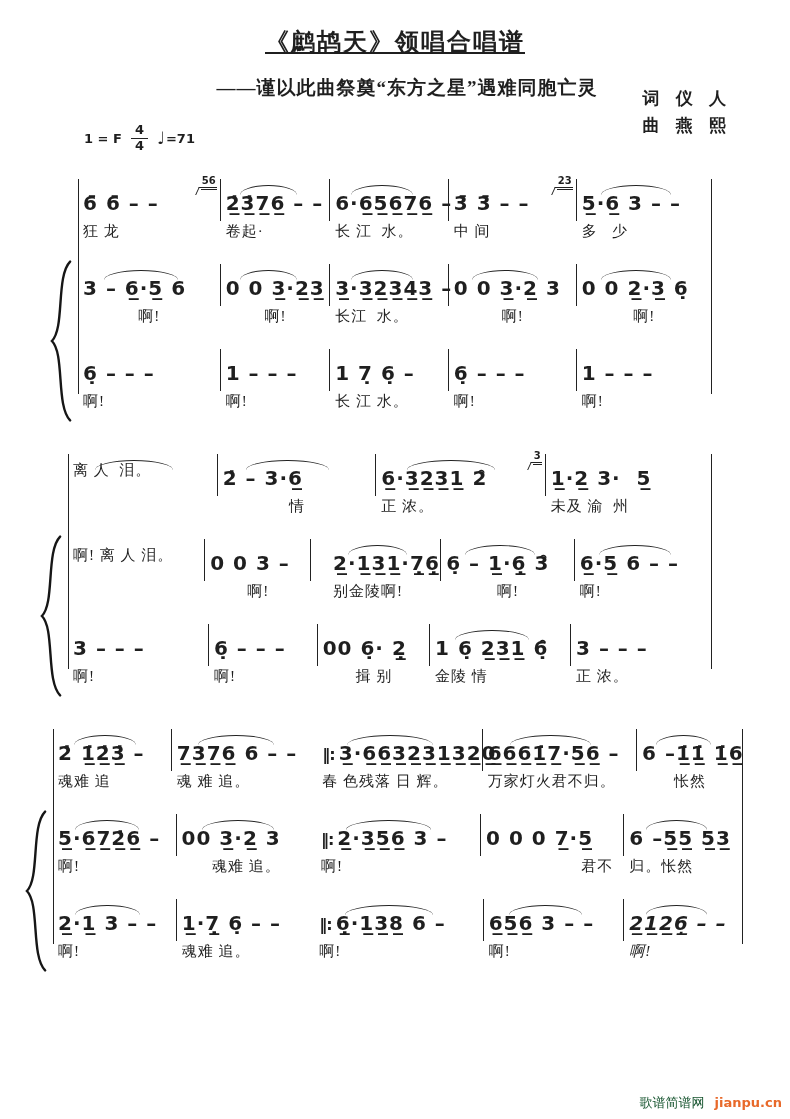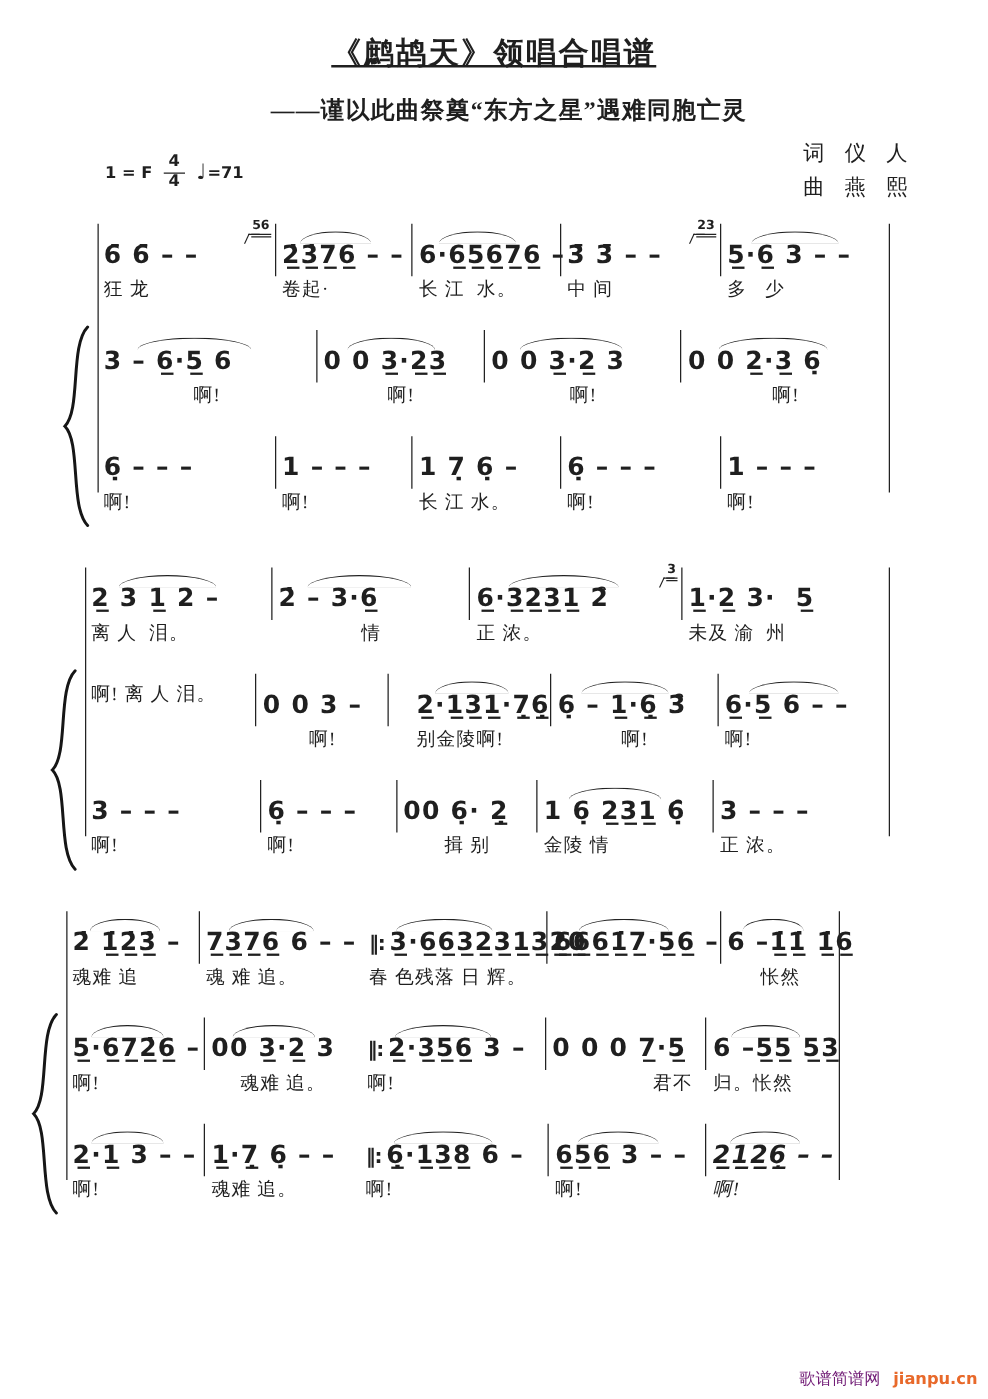--- a/index.html
+++ b/index.html
@@ -1,20 +1,20 @@
 <!DOCTYPE html>
 <html><head>
 <meta charset="utf-8">
 <style>
   html,body{margin:0;padding:0;background:#ffffff;}
   .page{width:790px;height:1119px;position:relative;background:#fff;overflow:hidden;
         font-family:"Liberation Serif","DejaVu Serif",serif;color:#1f1f1f;}
   .title{text-align:center;font-size:24px;font-weight:bold;margin:26px 0 0;letter-spacing:2px;text-decoration:underline;}
   .subtitle{text-align:center;font-size:19px;font-weight:bold;margin:17px 0 0;letter-spacing:1px;padding-left:24px;}
-  .credits{position:absolute;top:109px;right:58px;font-size:17px;font-weight:normal;
+  .credits{position:absolute;top:85px;right:58px;font-size:17px;font-weight:bold;
            line-height:1.6;letter-spacing:6px;text-align:right;}
   .keyline{margin:20px 0 0 84px;display:flex;align-items:center;gap:9px;
            font-family:"DejaVu Sans","Liberation Sans",sans-serif;font-size:13px;font-weight:bold;height:34px;}
   .ts{display:inline-flex;flex-direction:column;align-items:center;font-size:13px;line-height:1.15;}
   .ts .tstop{border-bottom:1.2px solid #222;padding:0 4px;}
   .tempo{display:inline-flex;align-items:center;gap:1px;}
   .tempo .qn{font-size:17px;}
   #score{margin-top:26px;}
   .system{position:relative;margin-bottom:38px;}
   .sys-inner{position:relative;}
@@ -111,20 +111,25 @@
                 <div class="measure" style="flex-grow: 144;">
                   <span class="slur"></span>
                   <div class="notes"><span>3 – 6̲·5̲ 6</span></div>
                   <div class="lyrics lc">啊!</div>
                 </div>
                 <div class="measure" style="flex-grow: 108;">
                   <span class="slur"></span>
                   <div class="notes"><span>0 0 3̲·2̲3̲</span></div>
                   <div class="lyrics lc">啊!</div>
                 </div>
+                <div class="measure" style="flex-grow: 118;">
+                  <span class="slur"></span>
+                  <div class="notes"><span>3̲·3̲2̲3̲4̲3̲ –</span></div>
+                  <div class="lyrics">长江  水。</div>
+                </div>
                 <div class="measure" style="flex-grow: 128;">
                   <span class="slur"></span>
                   <div class="notes"><span>0 0 3̲·2̲ 3</span></div>
                   <div class="lyrics lc">啊!</div>
                 </div>
                 <div class="measure" style="flex-grow: 136;">
                   <span class="slur"></span>
                   <div class="notes"><span>0 0 2̲·3̲ 6̣</span></div>
                   <div class="lyrics lc">啊!</div>
                 </div>
@@ -156,21 +161,20 @@
             </div>
           </div>
         </div>
       </div>
       <div class="system" style="padding-left: 68px;">
         <div class="sys-inner" style="width: 644px;">
           <div class="voice-block lead">
             <div class="measures">
               <div class="measure" style="flex-grow: 127;">
                 <span class="slur"></span>
-                <div class="notes"><span>2̲ 3 1̲ 2 –</span></div>
                 <div class="lyrics">离 人  泪。</div>
               </div>
               <div class="measure" style="flex-grow: 135;">
                 <span class="slur"></span>
                 <div class="notes"><span>2̇ – 3·6̲</span></div>
                 <div class="lyrics lc">情</div>
               </div>
               <div class="measure" style="flex-grow: 145;">
                 <span class="slur"></span>
                 <div class="notes"><span>6̲·3̲2̲3̲1̲ 2̑</span></div>
@@ -237,41 +241,42 @@
                 <div class="measure" style="flex-grow: 142;">
                   <div class="notes"><span>3 – – –</span></div>
                   <div class="lyrics">正 浓。</div>
                 </div>
               </div>
             </div>
           </div>
         </div>
       </div>
       <div class="system" style="padding-left: 53px;">
-        <div class="sys-inner" style="width: 619px;">
+        <div class="sys-inner" style="width: 690px;">
           <div class="voice-block lead">
             <div class="measures">
               <div class="measure" style="flex-grow: 110;">
                 <span class="slur"></span>
                 <div class="notes"><span>2̇ 1̲̇2̲̇3̲̇ –</span></div>
                 <div class="lyrics">魂难 追</div>
               </div>
               <div class="measure nr" style="flex-grow: 137;">
                 <span class="slur"></span>
                 <div class="notes"><span>7̲3̲7̲6̲ 6 – –</span></div>
                 <div class="lyrics">魂 难 追。</div>
               </div>
               <div class="measure" style="flex-grow: 157;">
                 <span class="slur"></span>
                 <div class="notes"><span class="repeat">‖:</span><span>3̲·6̲6̲3̲2̲3̲1̲3̲2̲0̲</span></div>
                 <div class="lyrics">春 色残落 日 辉。</div>
               </div>
               <div class="measure" style="flex-grow: 146;">
                 <span class="slur"></span>
                 <div class="notes"><span>6̲6̲6̲1̲̇7̲·5̲6̲ –</span></div>
+                <div class="lyrics">万家灯火君不归。</div>
               </div>
               <div class="measure" style="flex-grow: 97;">
                 <span class="slur"></span>
                 <div class="notes"><span>6 –1̲̇1̲̇ 1̲̇6̲</span></div>
                 <div class="lyrics lc">怅然</div>
               </div>
             </div>
           </div>
           <div class="group">
             <div class="brace">
@@ -333,16 +338,16 @@
                   <div class="notes"><span>2̲1̲2̲6̣̲ – –</span></div>
                   <div class="lyrics">啊!</div>
                 </div>
               </div>
             </div>
           </div>
         </div>
       </div>
     </div>
   <div class="watermark">
-    <span class="wm-name" style="color: #701a75;">歌谱简谱网</span>
+    <span class="wm-name" style="color: #14532d;">歌谱简谱网</span>
     <span class="wm-url" style="color: rgb(232, 105, 42);">jianpu.cn</span>
   </div>
 </div>
 
 </body></html>

